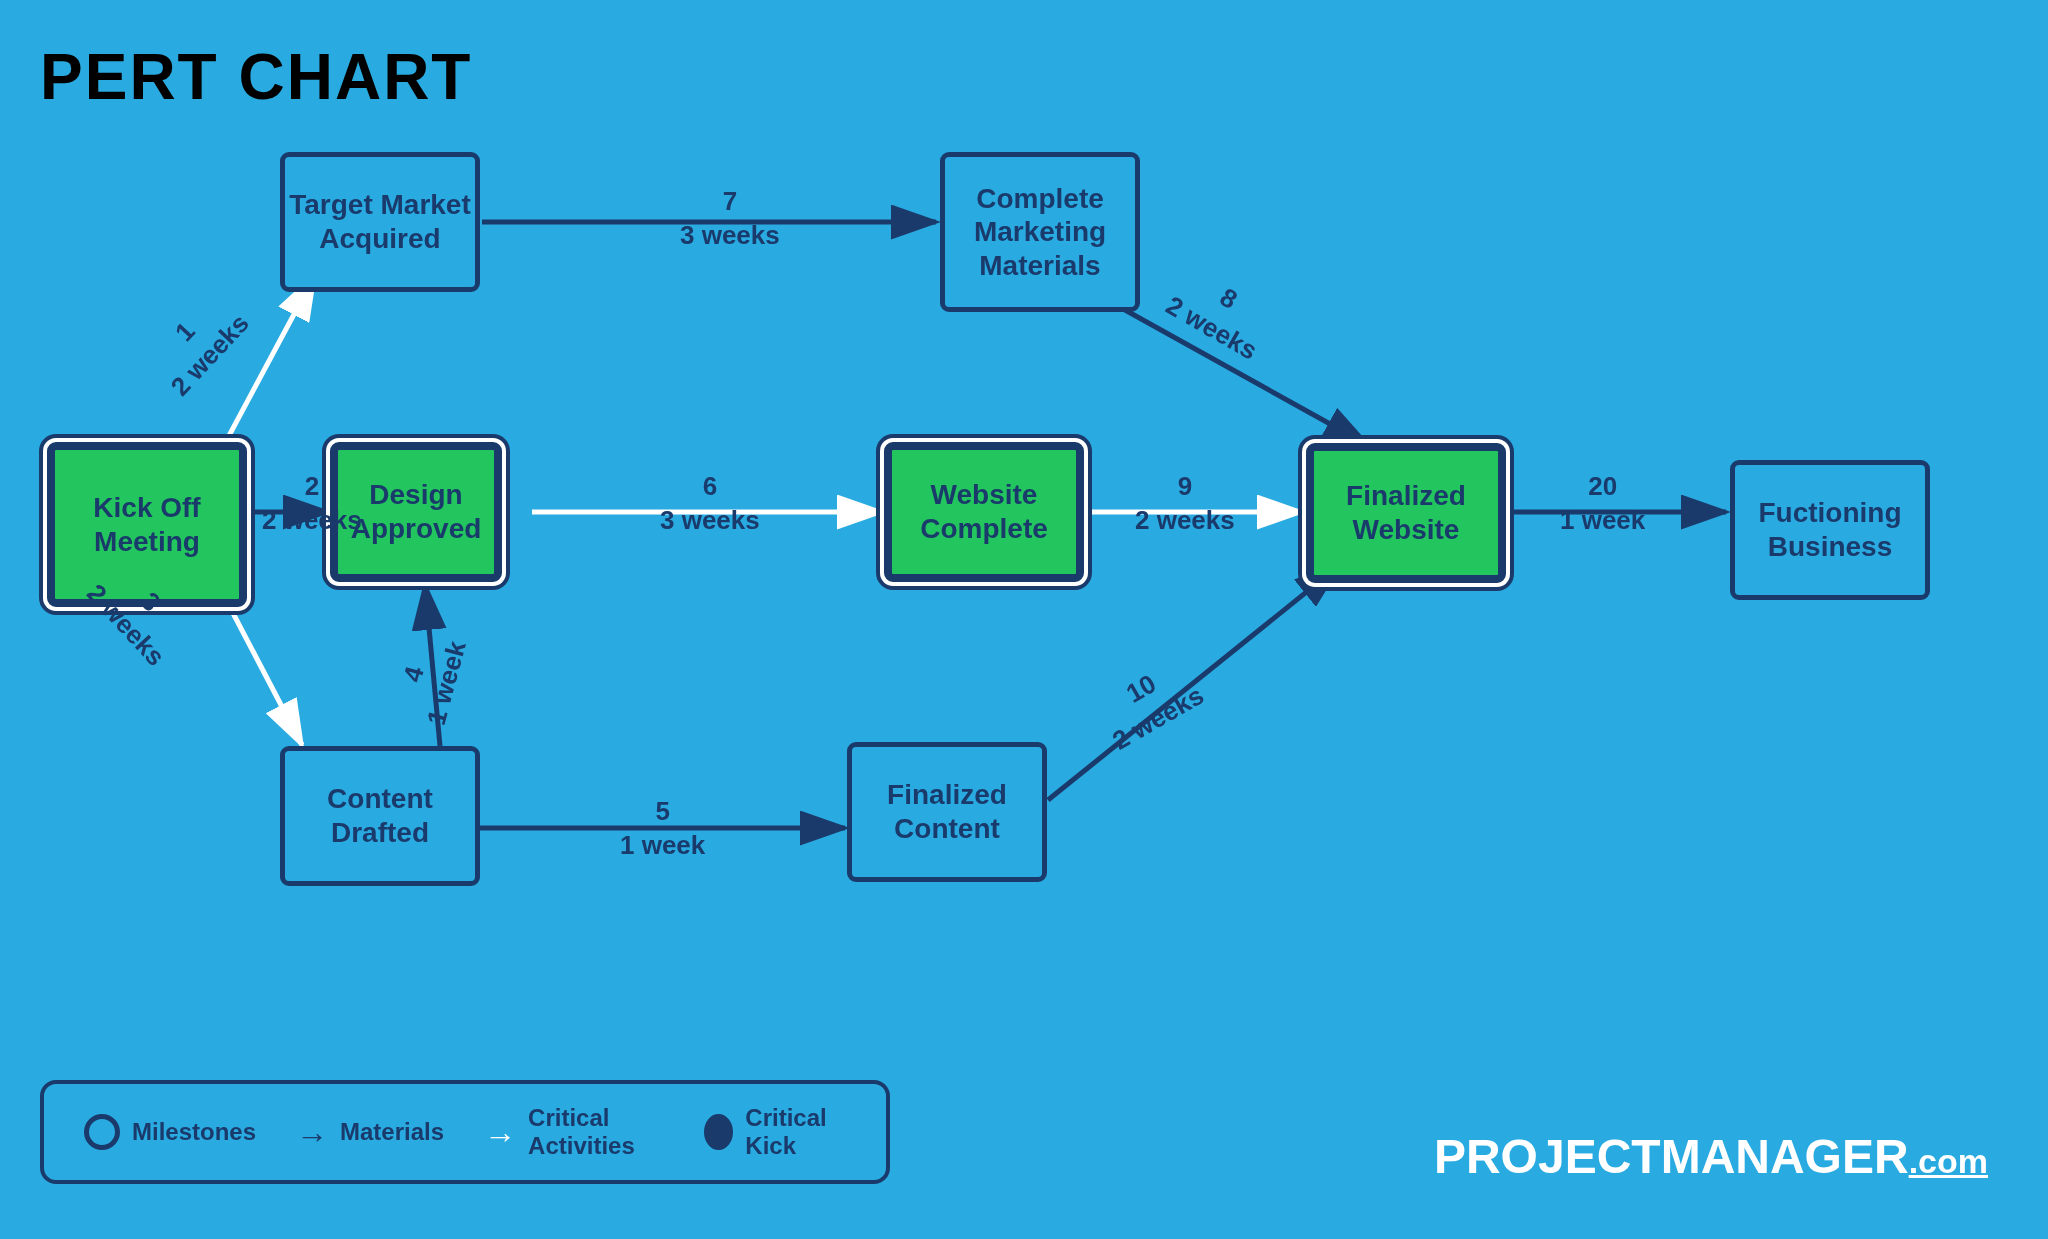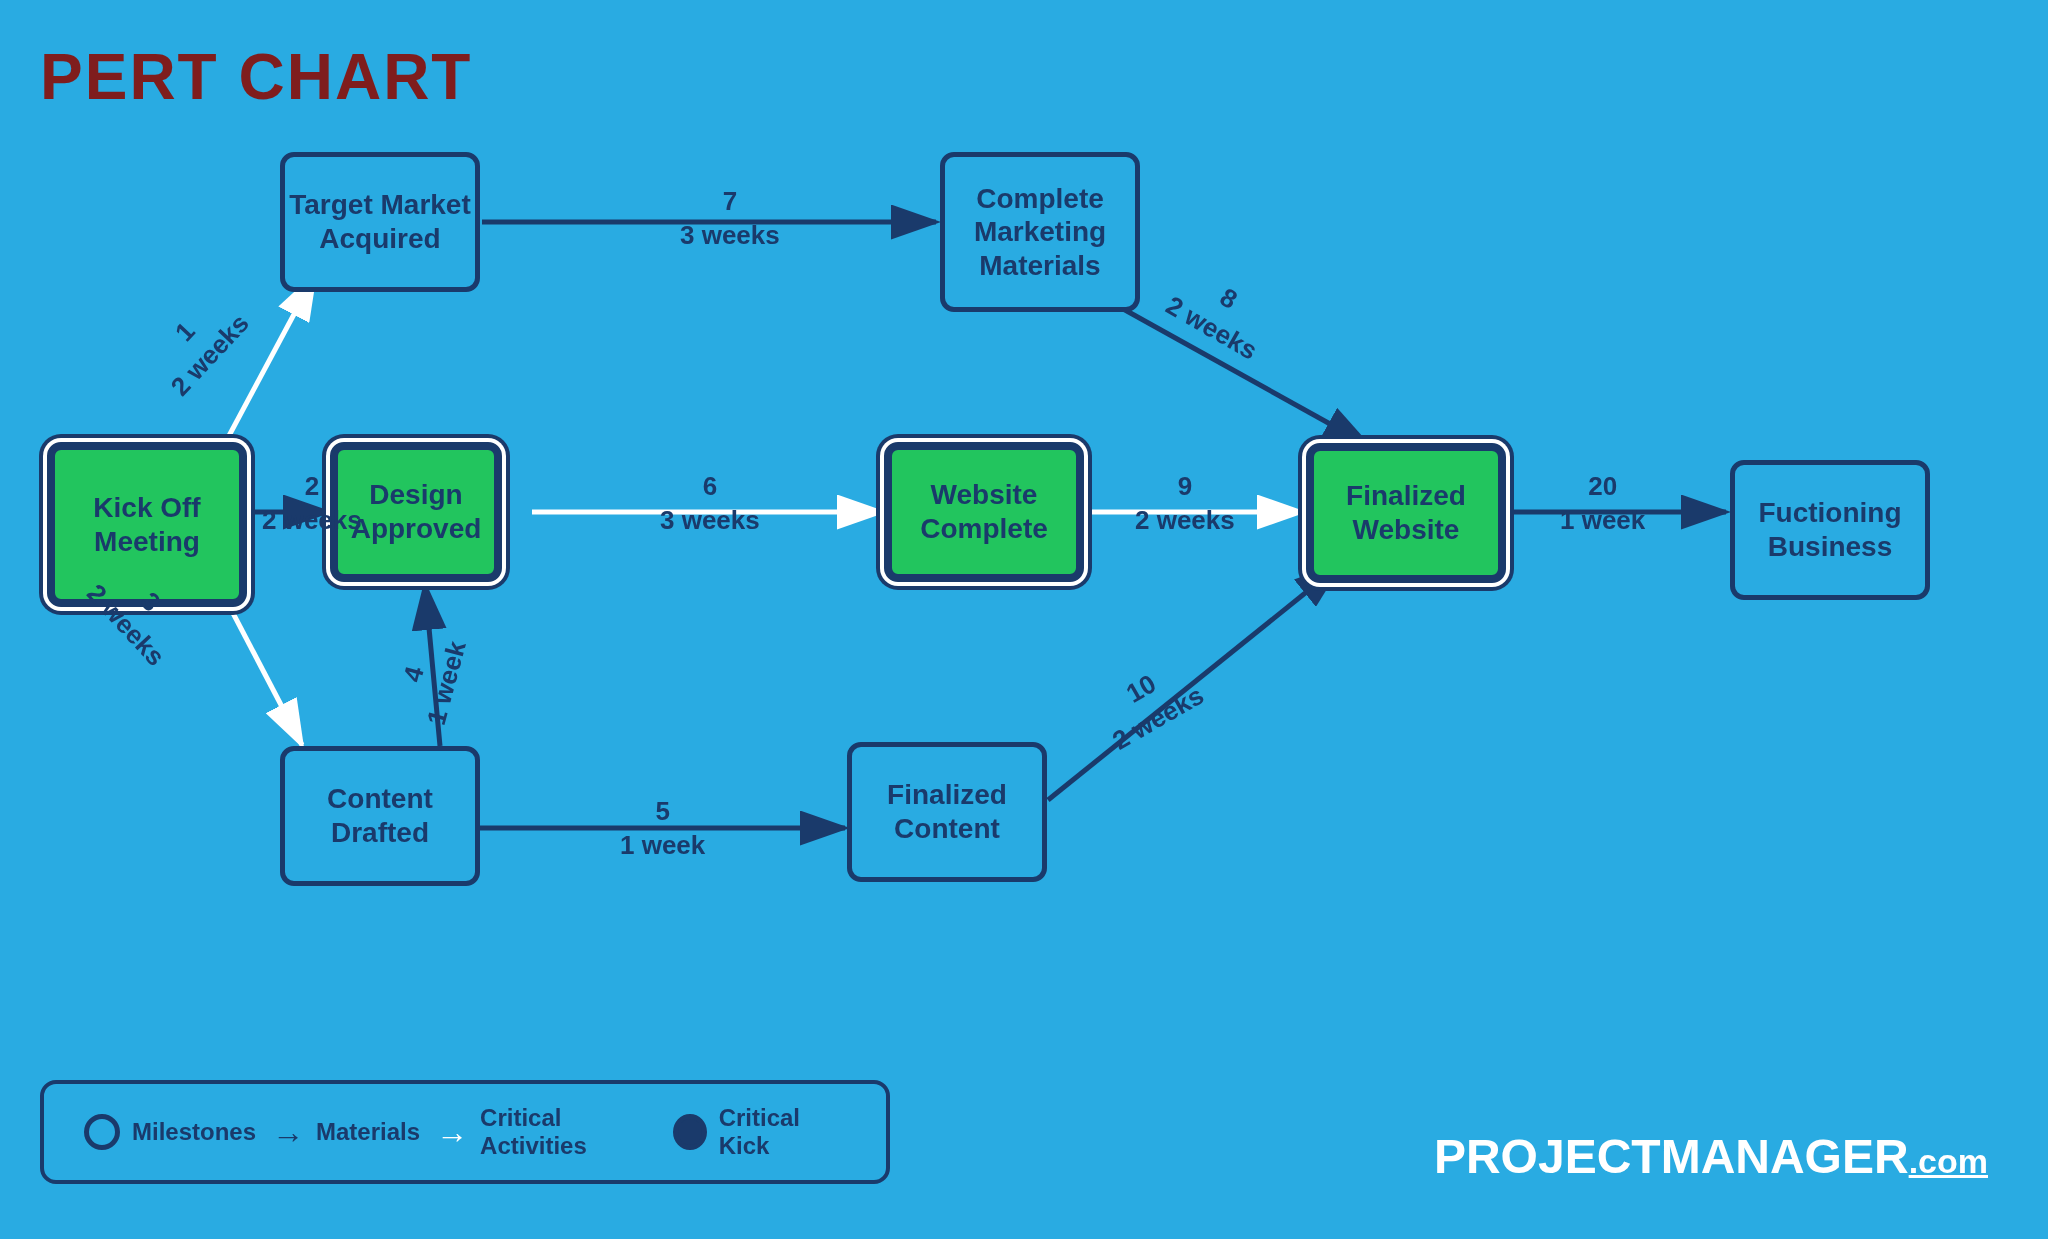--- a/index.html
+++ b/index.html
@@ -9,30 +9,30 @@
       width: 2048px;
       height: 1239px;
       overflow: hidden;
       position: relative;
     }
 
     .title {
       position: absolute;
       top: 40px;
       left: 40px;
-      color: #7f1d1d;
+      color: #000000;
       font-size: 64px;
       font-weight: 900;
       letter-spacing: 2px;
     }
 
     
     .node {
       position: absolute;
-      border-radius: 14px;
+      border-radius: 9px;
       display: flex;
       align-items: center;
       justify-content: center;
       text-align: center;
       font-weight: 800;
       font-size: 28px;
       line-height: 1.2;
       color: #1a3a6b;
       padding: 0;
     }
@@ -76,21 +76,21 @@
     .legend {
       position: absolute;
       bottom: 55px;
       left: 40px;
       background: #29abe2;
       border: 4px solid #1a3a6b;
       border-radius: 16px;
       padding: 20px 40px;
       display: flex;
       align-items: center;
-      gap: 16px;
+      gap: 40px;
       width: 850px;
     }
 
     .legend-item {
       display: flex;
       align-items: center;
       gap: 12px;
       color: #1a3a6b;
       font-size: 24px;
       font-weight: 700;

